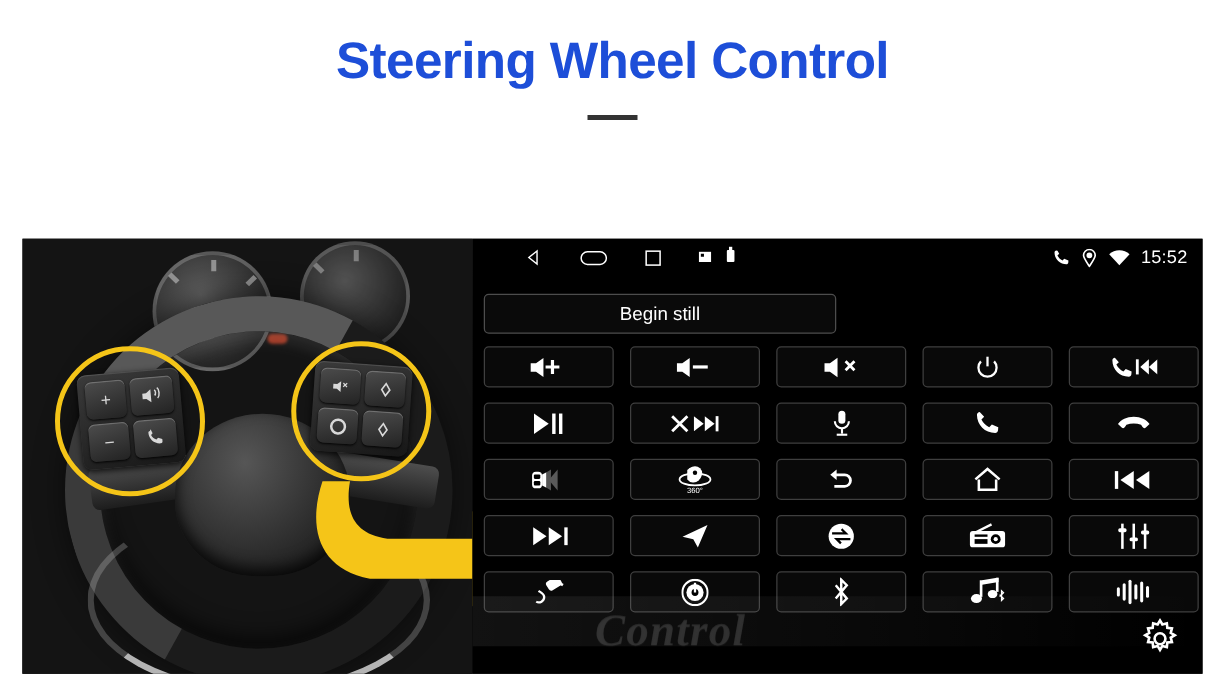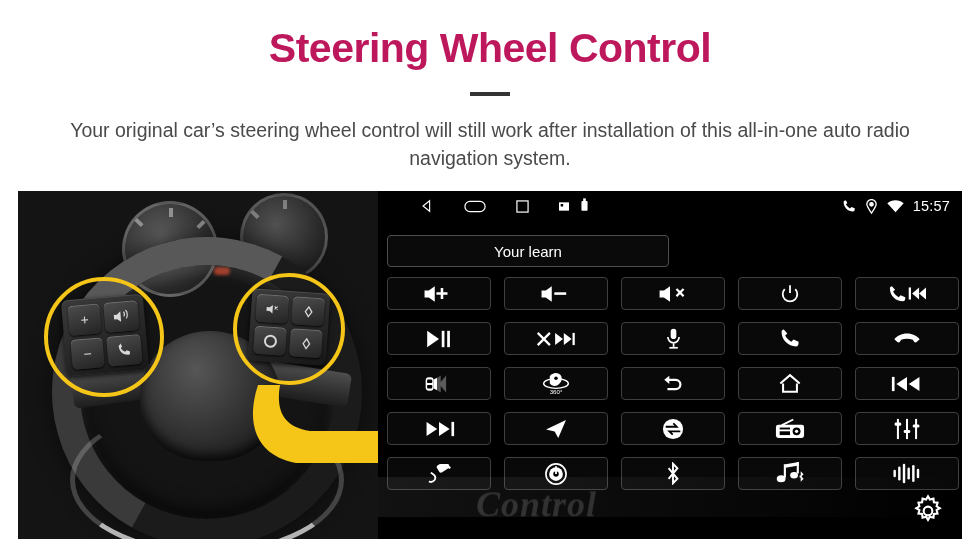--- a/index.html
+++ b/index.html
@@ -16,21 +16,21 @@
   }
 
   
   .page-title {
     position: absolute;
     top: 26px; left: 0; width: 980px;
     text-align: center;
     font-size: 41px;
     font-weight: bold;
     letter-spacing: -0.5px;
-    color: #be185d;
+    color: #1d4ed8;
     line-height: 1.1;
   }
   .title-divider {
     position: absolute;
     top: 92px; left: 470px;
     width: 40px; height: 4px;
     background: #333333;
   }
   .page-subtitle {
     position: absolute;
@@ -253,21 +253,20 @@
     cursor: pointer;
   }
 </style>
 </head>
 <body>
 
 <div id="page">
 
   <div class="page-title">Steering Wheel Control</div>
   <div class="title-divider"></div>
-  <div class="page-subtitle">Your original car’s steering wheel control will still work after installation of this all-in-one auto radio navigation system.</div>
 
   <div class="media-band">
 
     <div class="photo">
       <div class="photo-bg"></div>
 
       <div class="gauge g1">
         <div class="gauge-tick" style="left:12px;top:14px;transform:rotate(-45deg)"></div>
         <div class="gauge-tick" style="left:44px;top:4px;"></div>
         <div class="gauge-tick" style="left:74px;top:16px;transform:rotate(45deg)"></div>
@@ -382,25 +381,25 @@
             <svg width="13" height="15" viewBox="0 0 14 17" fill="none" stroke="#fff" stroke-width="1.5">
               <path d="M7 16c3.4-5 5.3-7.7 5.3-10A5.3 5.3 0 1 0 1.7 6c0 2.3 1.9 5 5.3 10z"></path>
               <circle cx="7" cy="6" r="1.9" fill="#fff"></circle>
             </svg>
           </span>
           <span class="sb-ic">
             <svg width="17" height="13" viewBox="0 0 18 14" fill="#fff">
               <path d="M9 13.2 0.2 3.6C2.6 1.5 5.7 0.3 9 0.3s6.4 1.2 8.8 3.3z"></path>
             </svg>
           </span>
-          <span class="sb-clock">15:57</span>
-        </div>
-      </div>
-
-      <div class="begin-learn">Your learn</div>
+          <span class="sb-clock">15:52</span>
+        </div>
+      </div>
+
+      <div class="begin-learn">Begin still</div>
 
       <div class="grid">
 
         <div class="gbtn" title="Volume Up">
           <svg width="34" height="20" viewBox="0 0 40 22" fill="#fff">
             <path d="M3 7h5l7-5v18l-7-5H3z"></path>
             <path d="M22 4h3v5h5v3h-5v5h-3v-5h-5V9h5z"></path>
           </svg>
         </div>
 

